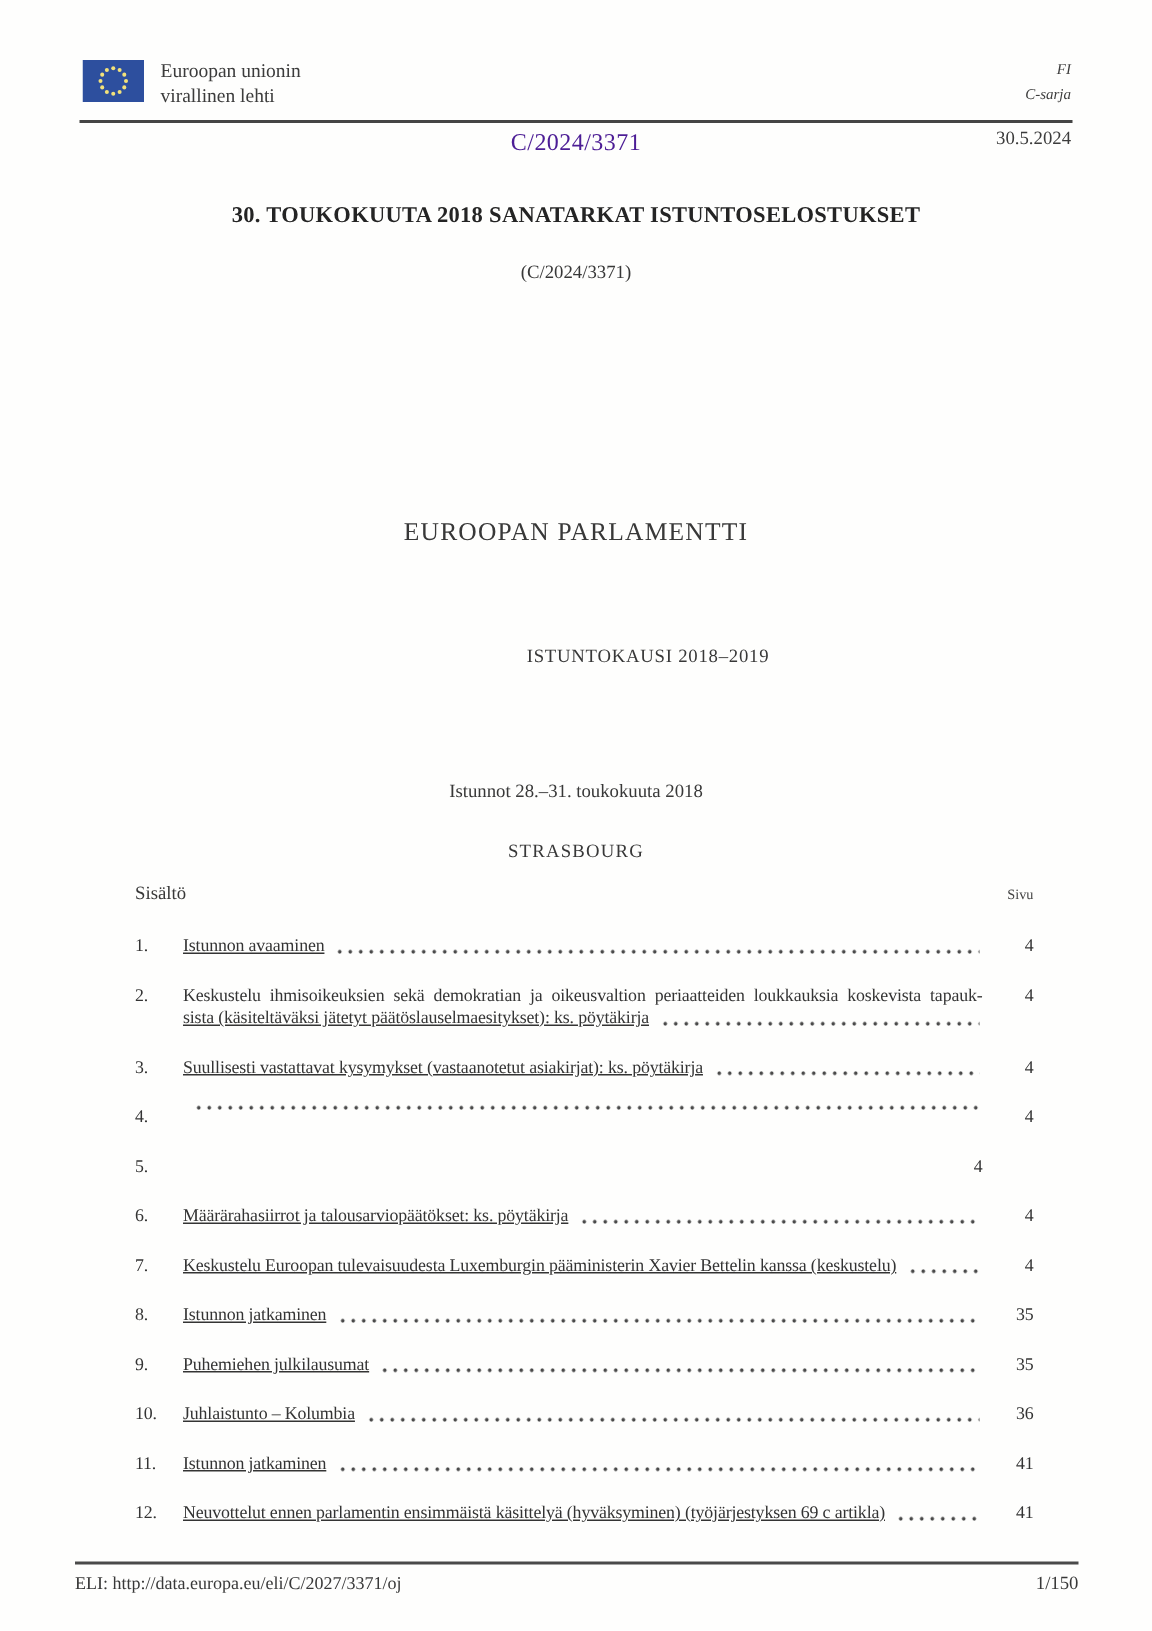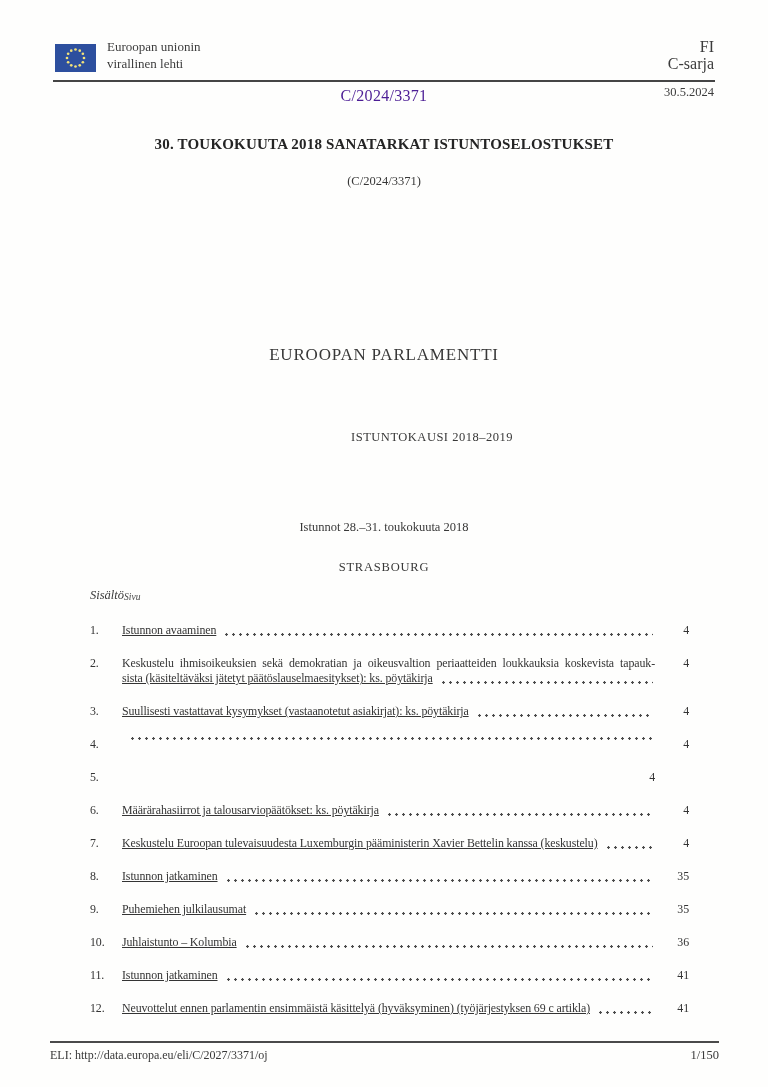--- a/index.html
+++ b/index.html
@@ -13,31 +13,32 @@
     background: #fefefd;
     color: #383838;
     overflow: hidden;
   }
 
   
   .header-row {
     position: absolute;
     top: 36px; left: 55px; right: 54px;
     display: flex;
-    align-items: flex-end;
+    align-items: center;
   }
   .flag { display: block; margin-right: 11px; }
   .masthead { font-size: 13px; line-height: 17px; padding-top: 2px; color: #3c3c3c; }
   .header-right {
     margin-left: auto;
     text-align: right;
-    font-size: 16px;
+    font-size: 10px;
     line-height: 17px;
     padding-top: 2px;
     color: #3c3c3c;
+    font-style: italic;
   }
   .rule-1 {
     position: absolute;
     top: 80px; left: 53px; right: 53px;
     height: 2px;
     background: #454545;
   }
   .docnum-row {
     position: absolute;
     top: 87px; left: 0; width: 100%;
@@ -58,25 +59,24 @@
   .main-title { top: 136px; font-size: 15px; font-weight: bold; color: #242424; letter-spacing: 0.2px; }
   .title-ref { top: 174px; font-size: 12.5px; }
   .institution { top: 345px; font-size: 17px; letter-spacing: 0.8px; }
   .session { top: 430px; font-size: 12.5px; letter-spacing: 0.5px; margin-left: 48px; }
   .sittings { top: 520px; font-size: 12.5px; }
   .location { top: 560px; font-size: 12.5px; letter-spacing: 0.8px; }
 
   
   .toc-header {
     position: absolute;
-    top: 588px; left: 90px; right: 66px;
+    top: 588px; left: 90px; right: 79px;
     display: flex;
-    justify-content: flex-start;
+    justify-content: space-between;
     align-items: flex-end;
-    font-style: italic;
   }
   .toc-heading { font-size: 12.5px; }
   .toc-pagelabel { font-size: 9.5px; margin-bottom: 1px; color: #444; }
 
   .toc-list {
     position: absolute;
     top: 623px; left: 90px; right: 79px;
     font-size: 11.9px;
     letter-spacing: -0.1px;
     line-height: 15px;

